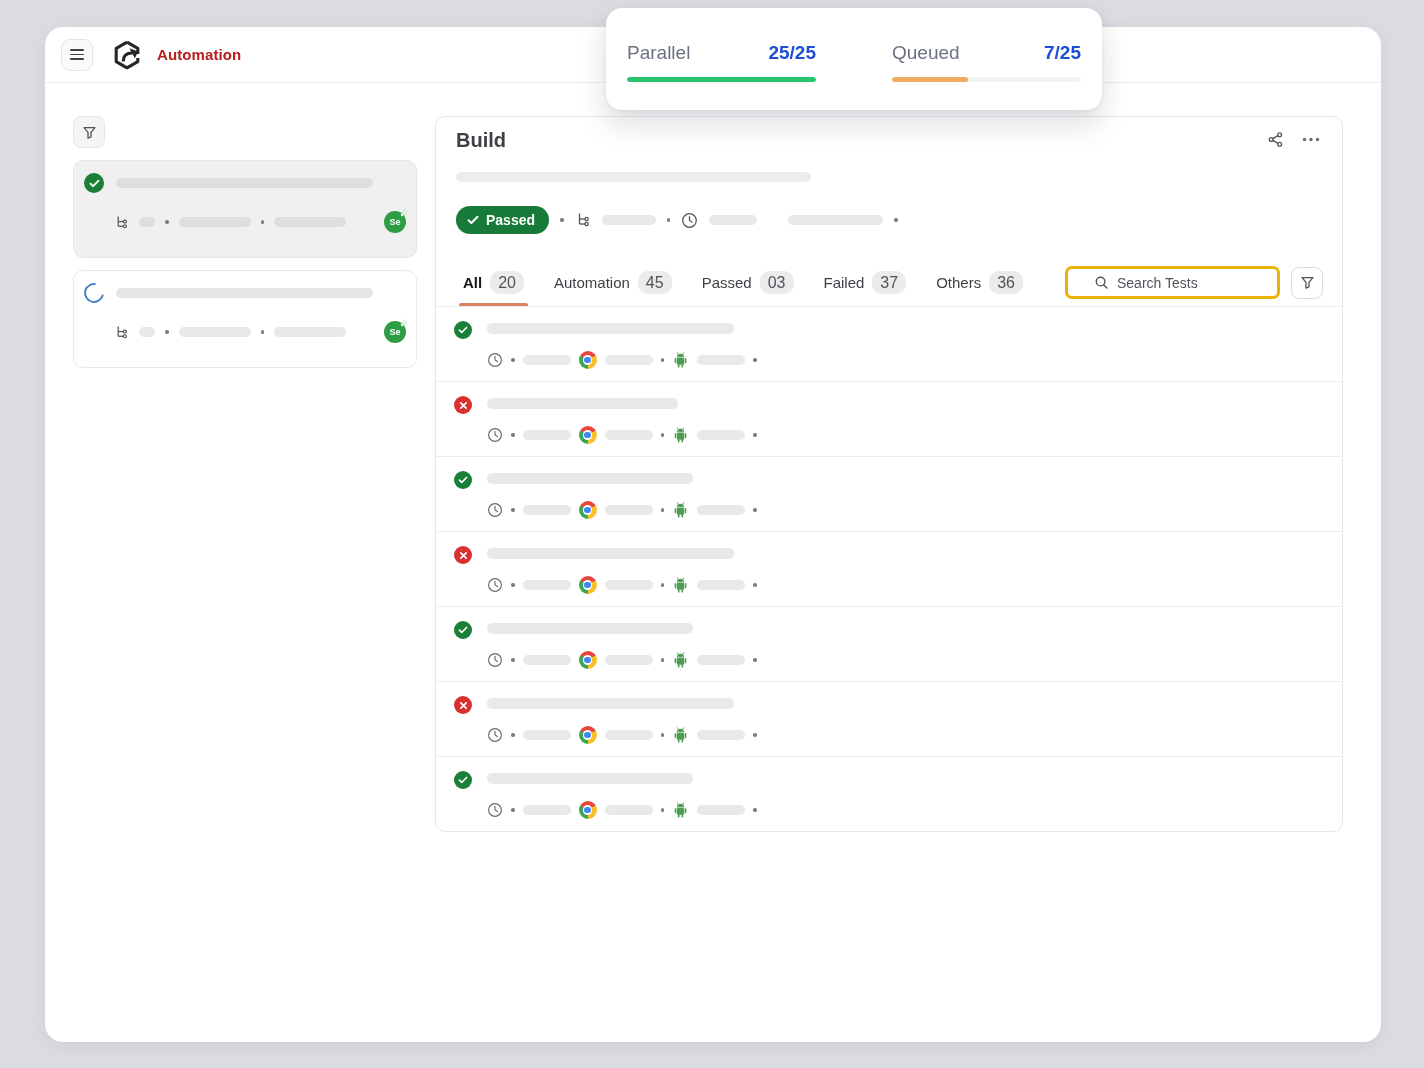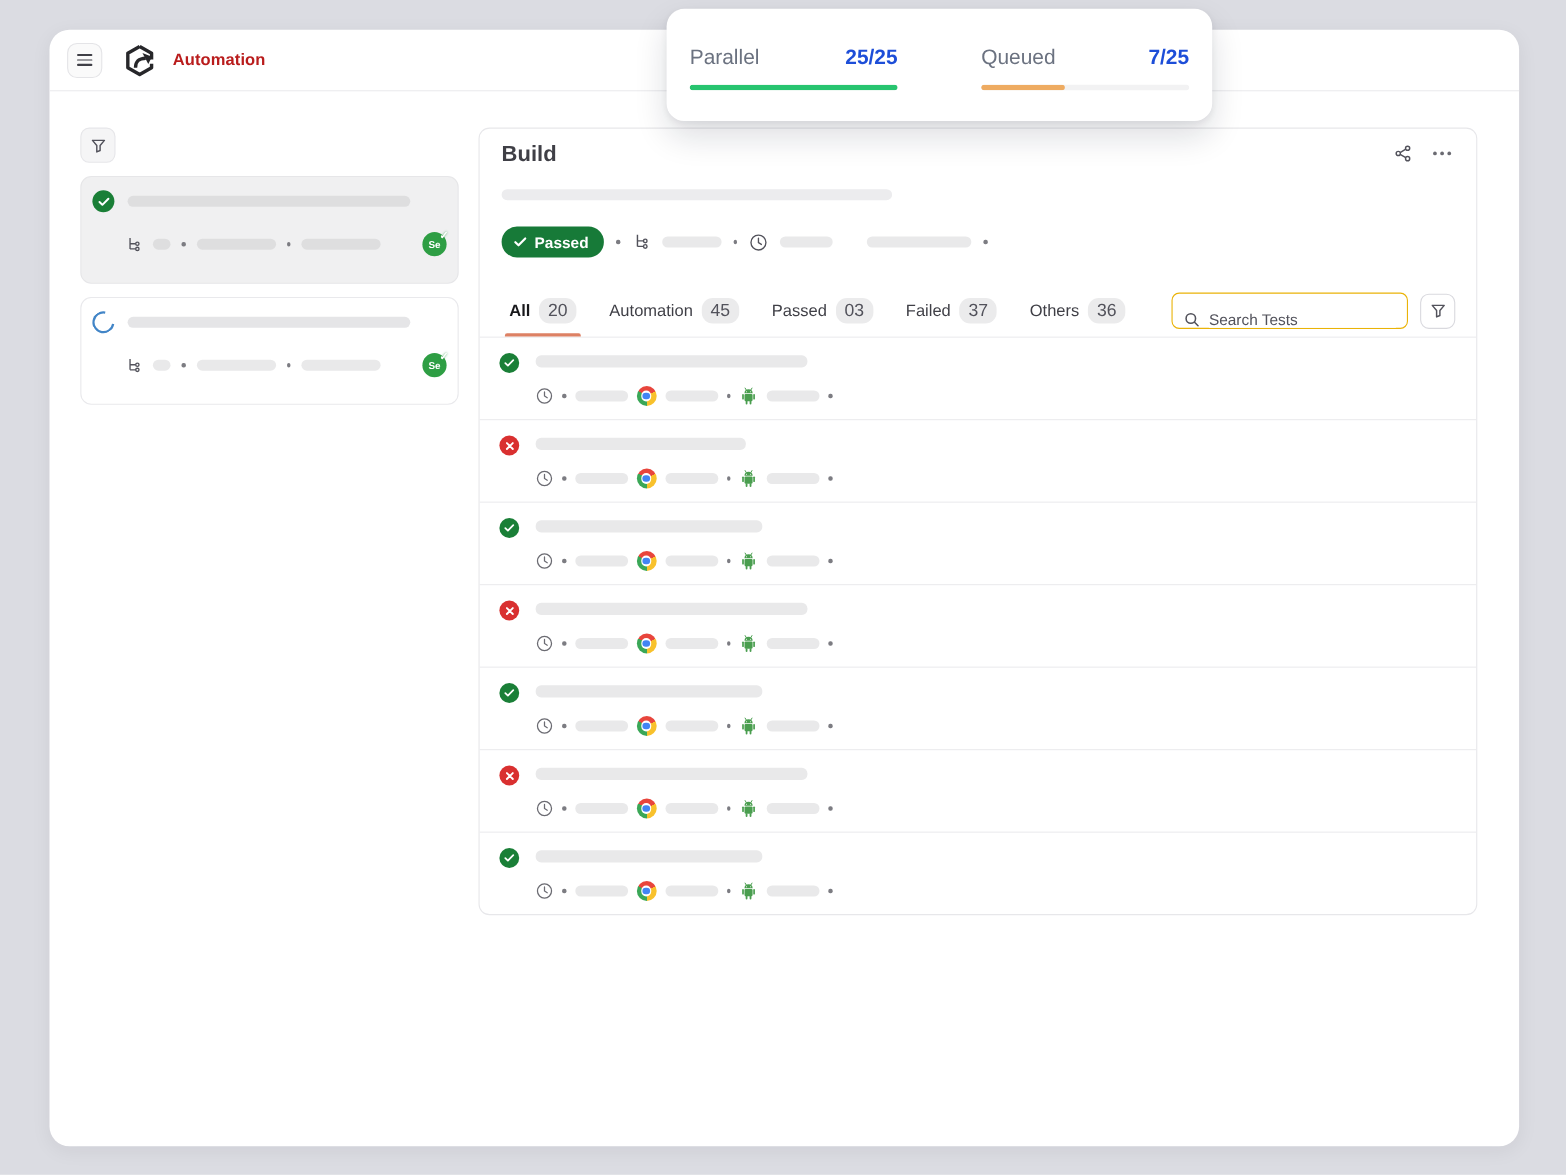--- a/index.html
+++ b/index.html
@@ -89,22 +89,22 @@
     padding:0 19px 0 27px; }
   .tabs { display:flex; gap:30px; }
   .tab { display:flex; align-items:center; gap:8px; cursor:pointer; position:relative;
     font-size:15px; color:#3f3f46; }
   .tab .tab-count { background:#ebebec; color:#52525b; font-size:16px; font-weight:400;
     border-radius:10px; padding:2px 8px; line-height:1.2; }
   .tab.active { font-weight:700; color:#18181b; }
   .tab.active::after { content:""; position:absolute; left:-4px; right:-4px; bottom:0;
     height:3px; border-radius:2px 2px 0 0; background:#dd8164; }
   .tabs-right { margin-left:auto; display:flex; align-items:center; gap:11px; }
-  .search-tests { width:215px; height:33px; display:flex; align-items:flex-end; gap:8px;
-    padding:0 10px; background:#fff; border:1px solid #eab308; border-radius:7px; }
+  .search-tests { width:215px; height:33px; display:flex; align-items:center; gap:8px;
+    padding:0 26px; background:#fff; border:3px solid #eab308; border-radius:7px; }
   .search-tests input { border:none; outline:none; font-size:14px; color:#3f3f46; width:100%; }
   .search-tests input::placeholder { color:#52525b; }
 
   
   .test-row { height:75px; padding:16px 0 0 18px; display:flex; gap:15px;
     border-bottom:1px solid #ececee; cursor:pointer; }
   .test-row:last-child { border-bottom:none; }
   .test-row .status-circle { width:18px; height:18px; margin-top:-2px; }
   .test-row .tr-pass, .test-row .tr-fail { display:none; }
   .test-row.passed .tr-pass { display:flex; }

